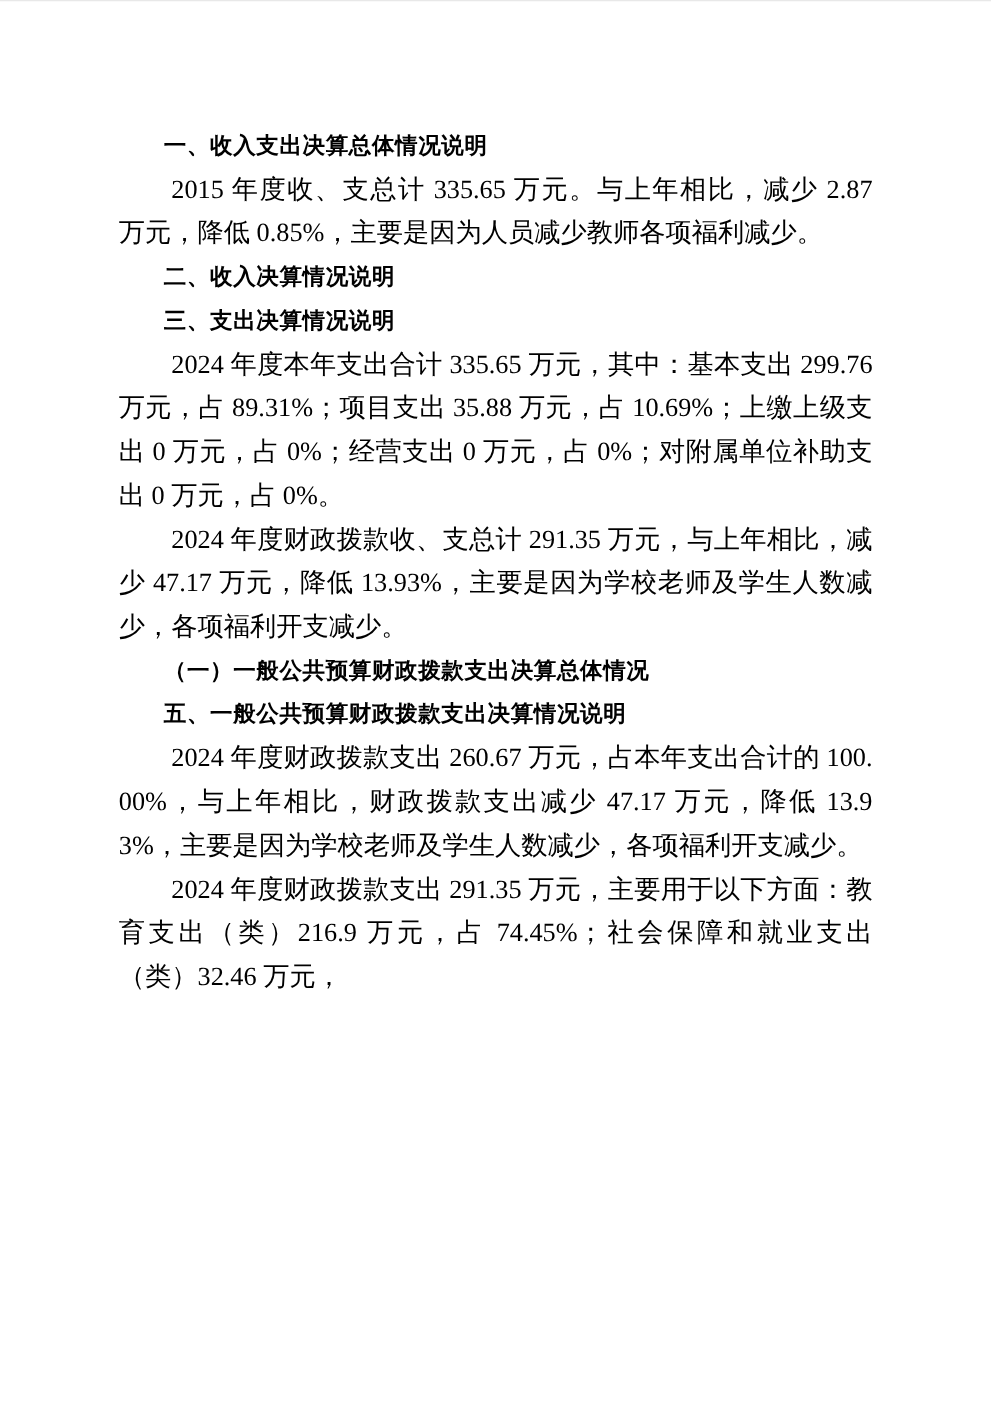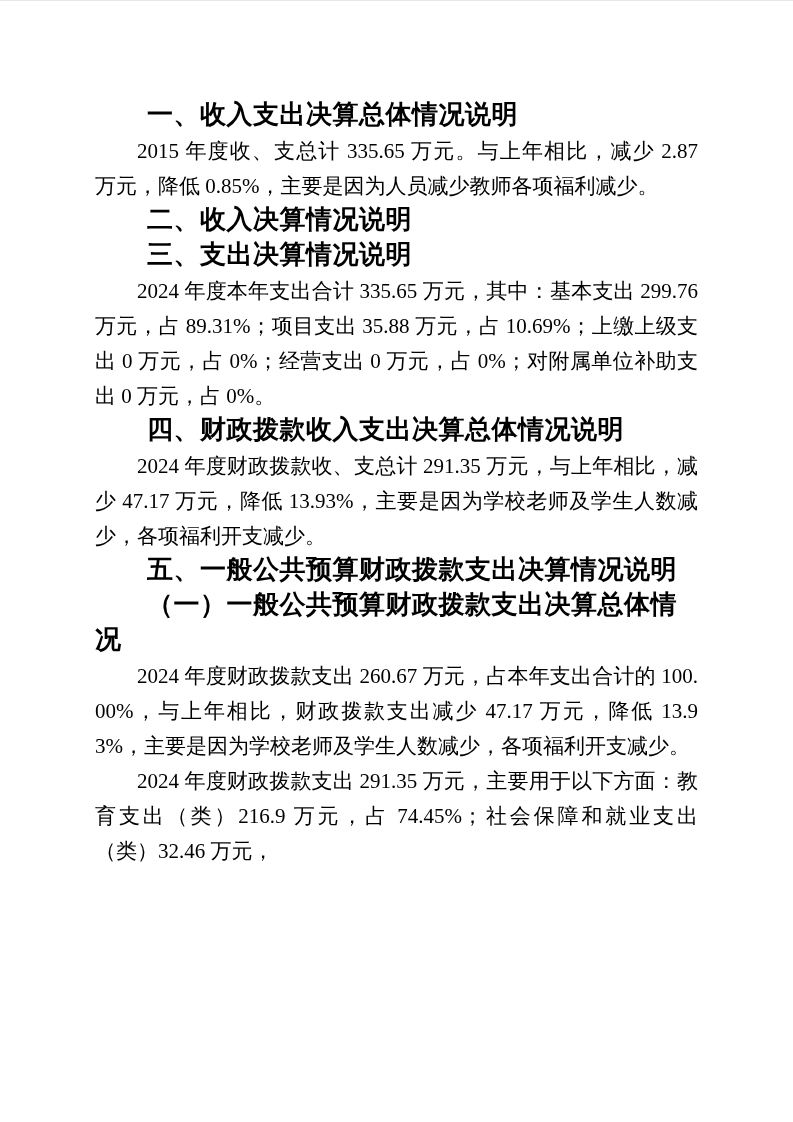--- a/index.html
+++ b/index.html
@@ -17,23 +17,23 @@
     padding: 98px 95px 0 95px;
     color: #000000;
     font-family: "Liberation Serif", "DejaVu Serif", serif;
     font-size: 21px;
     line-height: 35px;
     overflow: hidden;
     border-top: 1px solid #e8e8e8;
   }
   .sec-heading {
     margin: 0;
-    font-family: Liberation Mono, monospace;
+    font-family: Liberation Serif, serif;
     font-weight: 700;
-    font-size: 26px;
+    font-size: 18px;
     line-height: 35px;
     text-indent: 2em;
     letter-spacing: 0.5px;
   }
   .para {
     margin: 0;
     text-align: justify;
     text-justify: inter-character;
     text-indent: 2em;
     word-break: break-all;
@@ -48,26 +48,25 @@
 
   <div class="para">2015 年度收、支总计 335.65 万元。与上年相比，减少 2.87 万元，降低 0.85%，主要是因为人员减少教师各项福利减少。</div>
 
   <div class="sec-heading">二、收入决算情况说明</div>
 
 
   <div class="sec-heading">三、支出决算情况说明</div>
 
   <div class="para">2024 年度本年支出合计 335.65 万元，其中：基本支出 299.76 万元，占 89.31%；项目支出 35.88 万元，占 10.69%；上缴上级支出 0 万元，占 0%；经营支出 0 万元，占 0%；对附属单位补助支出 0 万元，占 0%。</div>
 
-  <div class="sec-heading">四、财政拨款收入支出决算总体情况说明</div>
 
   <div class="para">2024 年度财政拨款收、支总计 291.35 万元，与上年相比，减少 47.17 万元，降低 13.93%，主要是因为学校老师及学生人数减少，各项福利开支减少。</div>
 
+  <div class="sec-heading">（一）一般公共预算财政拨款支出决算总体情况</div>
+
   <div class="sec-heading">五、一般公共预算财政拨款支出决算情况说明</div>
-
-  <div class="sec-heading">（一）一般公共预算财政拨款支出决算总体情况</div>
 
   <div class="para">2024 年度财政拨款支出 260.67 万元，占本年支出合计的 100.00%，与上年相比，财政拨款支出减少 47.17 万元，降低 13.93%，主要是因为学校老师及学生人数减少，各项福利开支减少。</div>
 
 
   <div class="para">2024 年度财政拨款支出 291.35 万元，主要用于以下方面：教育支出（类）216.9 万元，占 74.45%；社会保障和就业支出（类）32.46 万元，</div>
 
 </div>
 
 </body></html>

